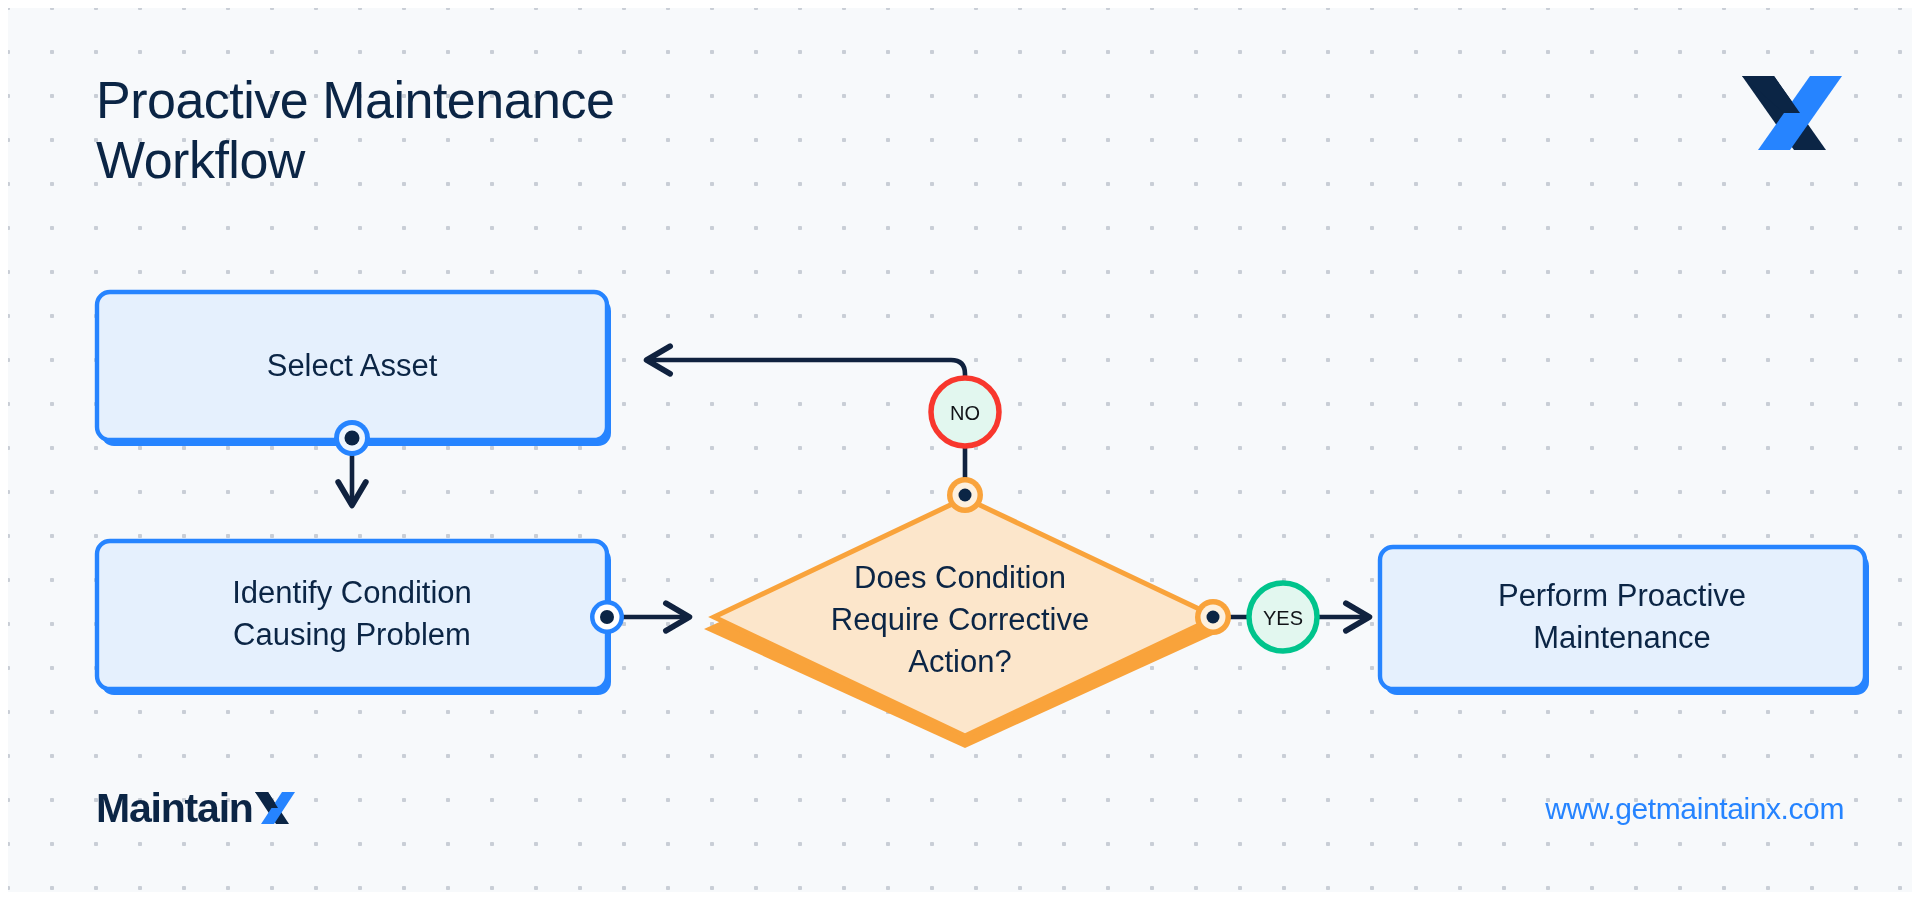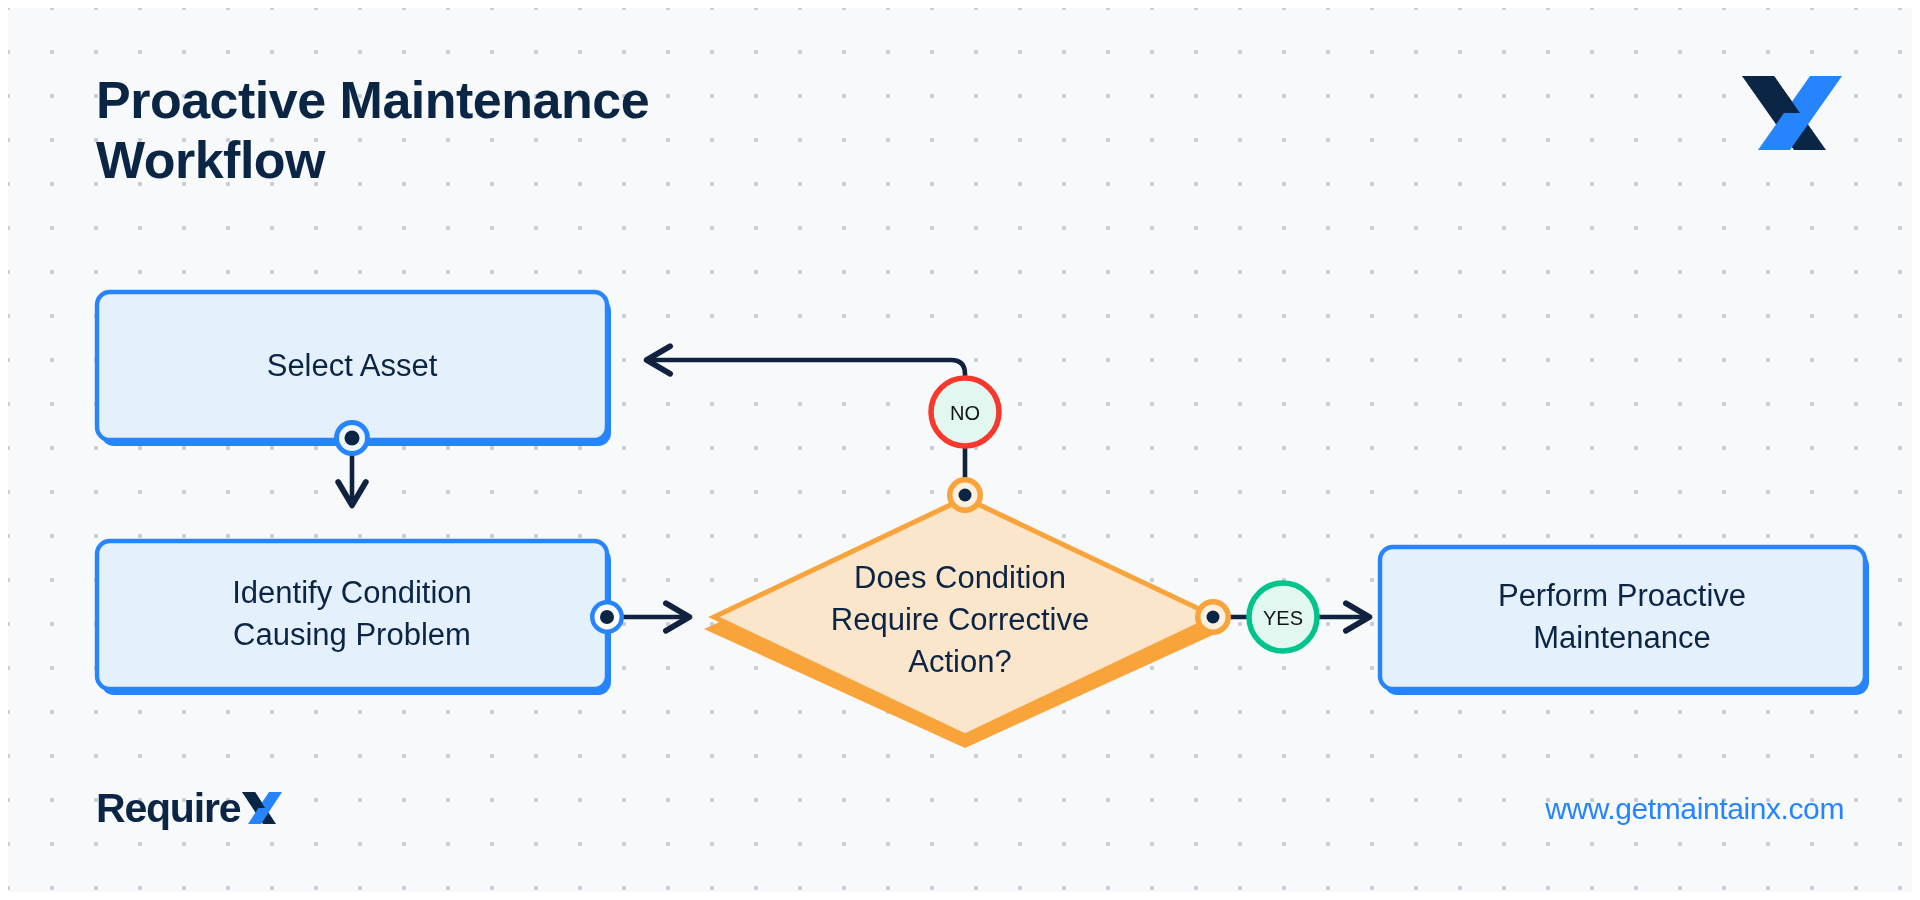--- a/index.html
+++ b/index.html
@@ -28,21 +28,21 @@
   }
 
   
   #page-title {
     position: absolute;
     left: 88px;
     top: 62px;
     width: 900px;
     font-size: 52px;
     line-height: 1.16;
-    font-weight: 700;
+    font-weight: 400;
     letter-spacing: -0.5px;
     color: #0b2545;
     white-space: pre-line;
   }
 
   
   #brand-mark {
     position: absolute;
     right: 68px;
     top: 62px;
@@ -198,21 +198,21 @@
       <text class="badge-label" x="957" y="412" text-anchor="middle">NO</text>
     </g>
 
     <g>
       <circle cx="1275" cy="609" r="34" fill="#e2f7ef" stroke="#00c48c" stroke-width="5.5"></circle>
       <text class="badge-label" x="1275" y="617" text-anchor="middle">YES</text>
     </g>
   </svg>
 
   <div id="wordmark">
-    <span class="wm-text">Require</span>
+    <span class="wm-text">Maintain</span>
     <svg class="wm-x" viewBox="0 0 40 34" width="40" height="34">
       <polygon points="0,1 13,1 34,33 21,33" fill="#0b2545"></polygon>
       <polygon points="27,1 40,1 19,33 6,33" fill="#2684ff"></polygon>
       <polygon points="0,1 13,1 23,17 16,17" fill="#0b2545"></polygon>
     </svg>
   </div>
 
   <div id="site-url">www.getmaintainx.com</div>
 
 </div>

